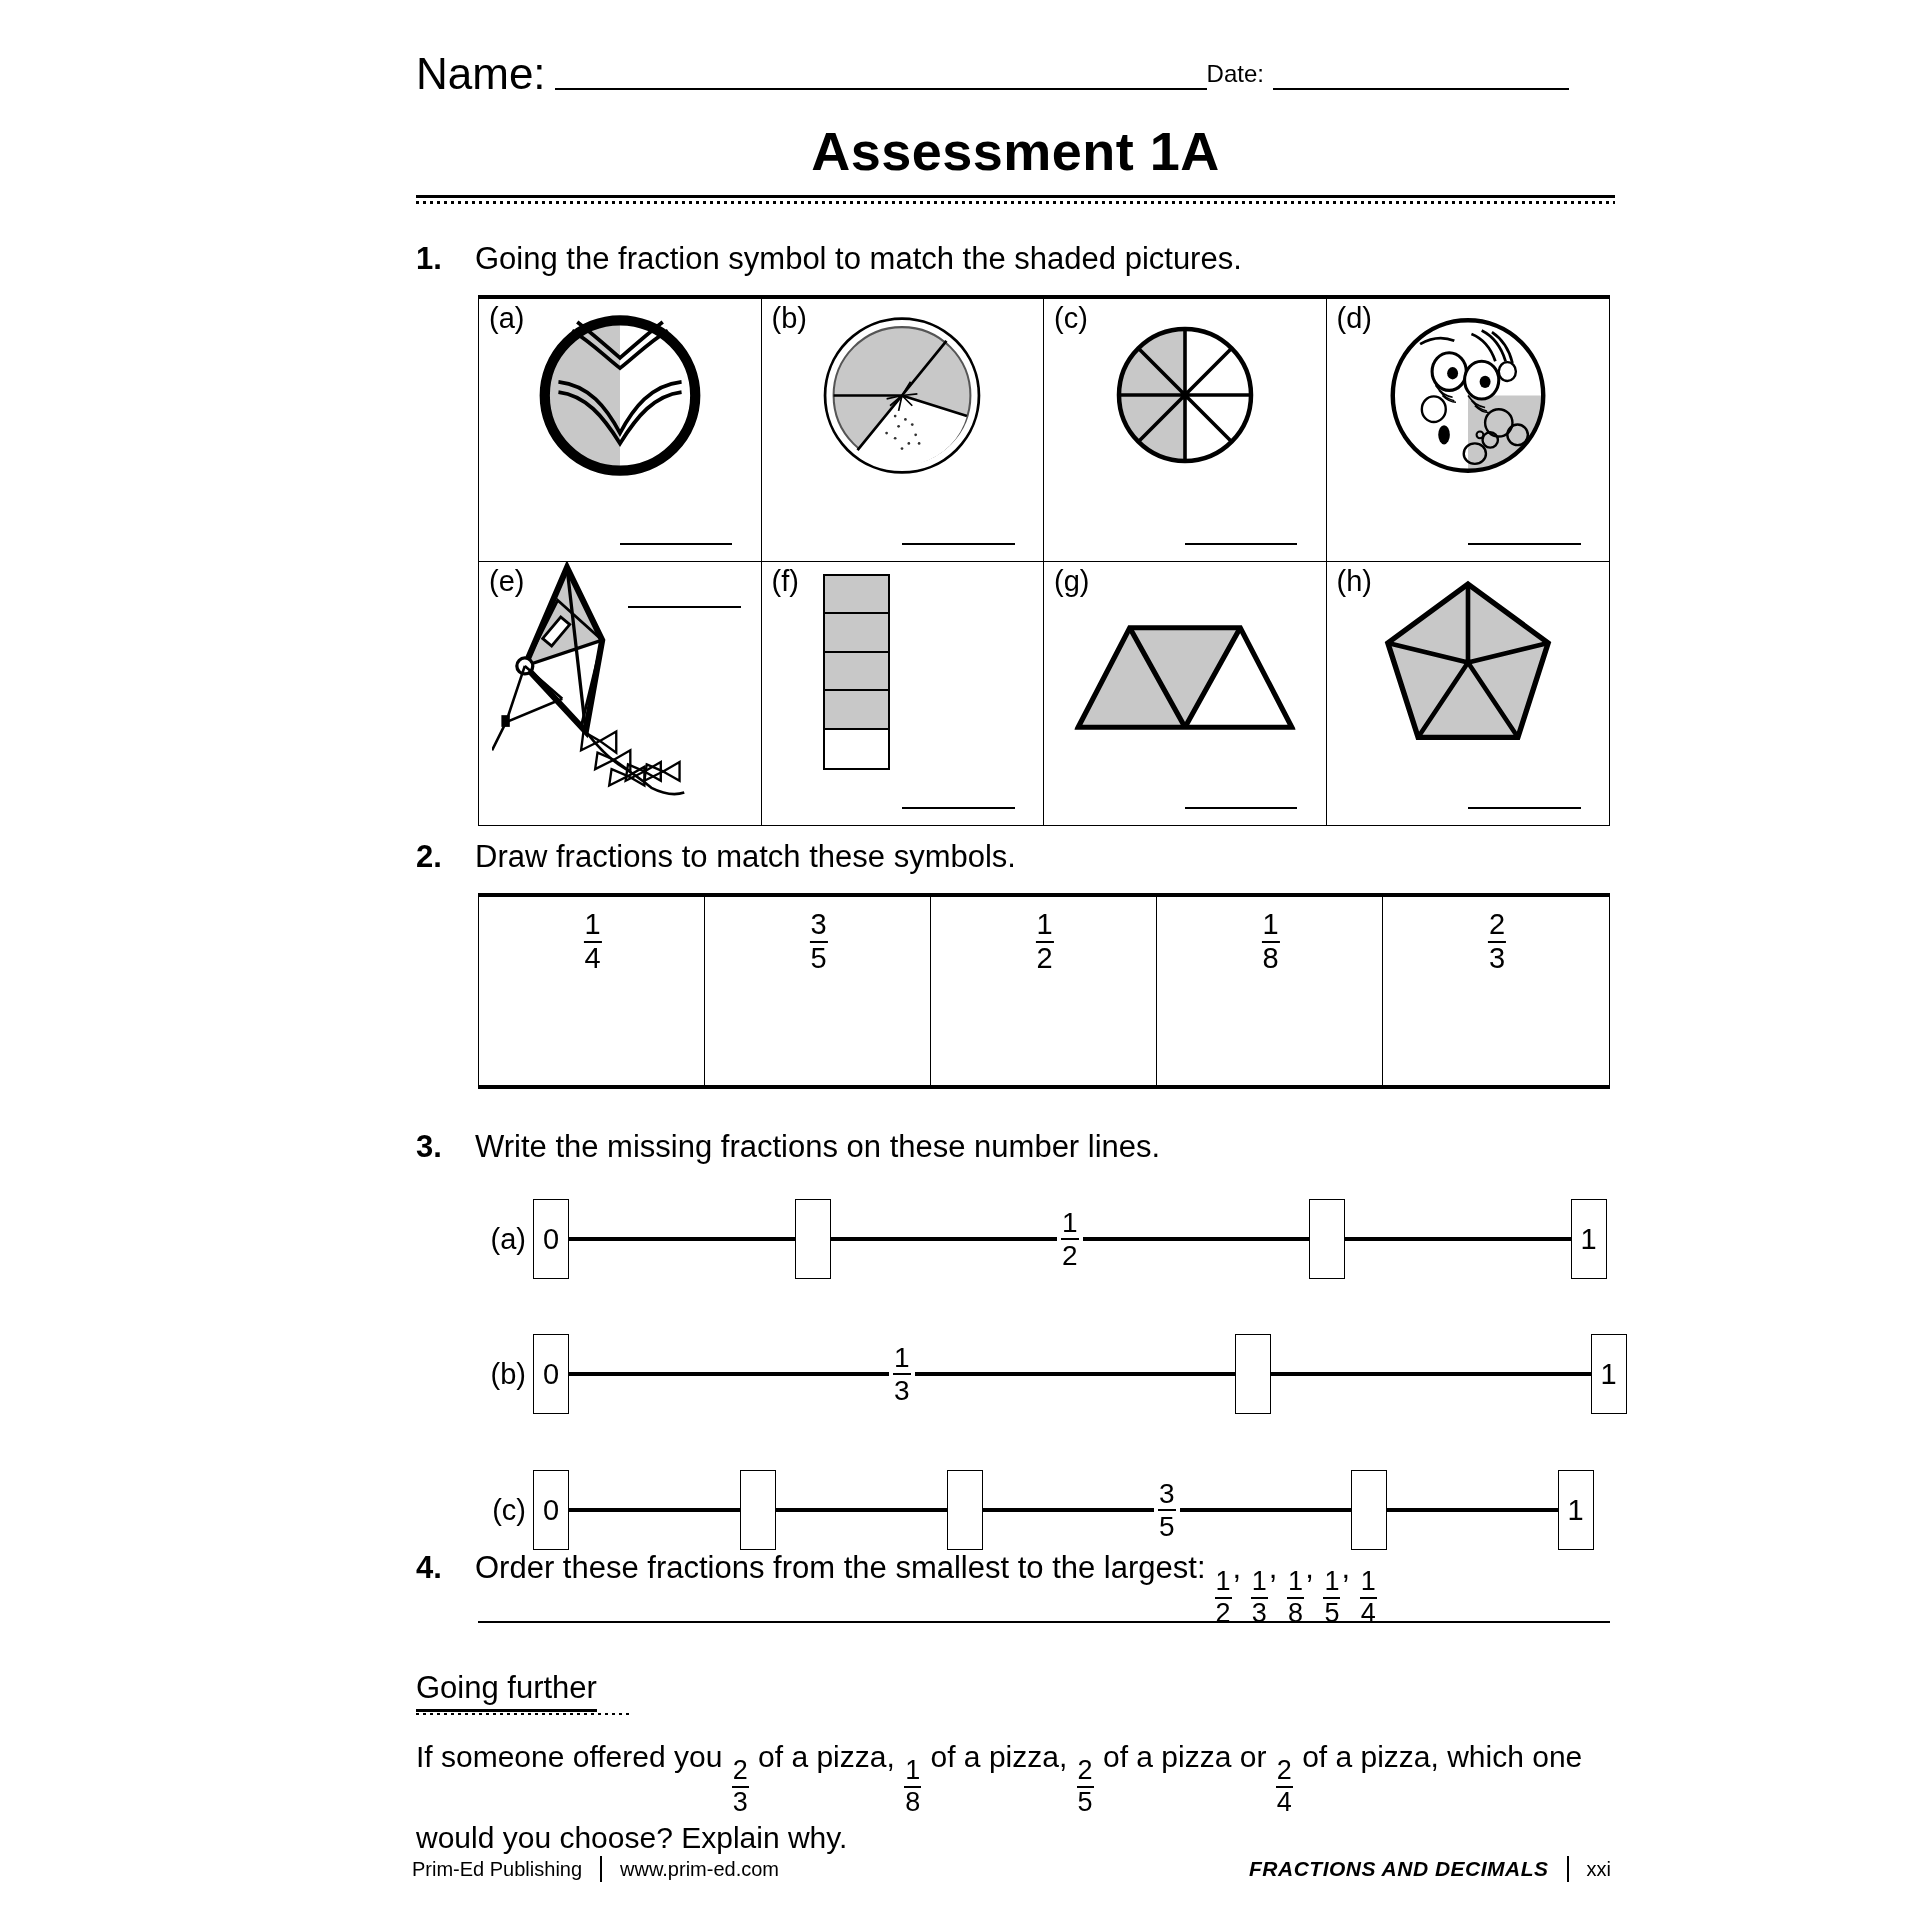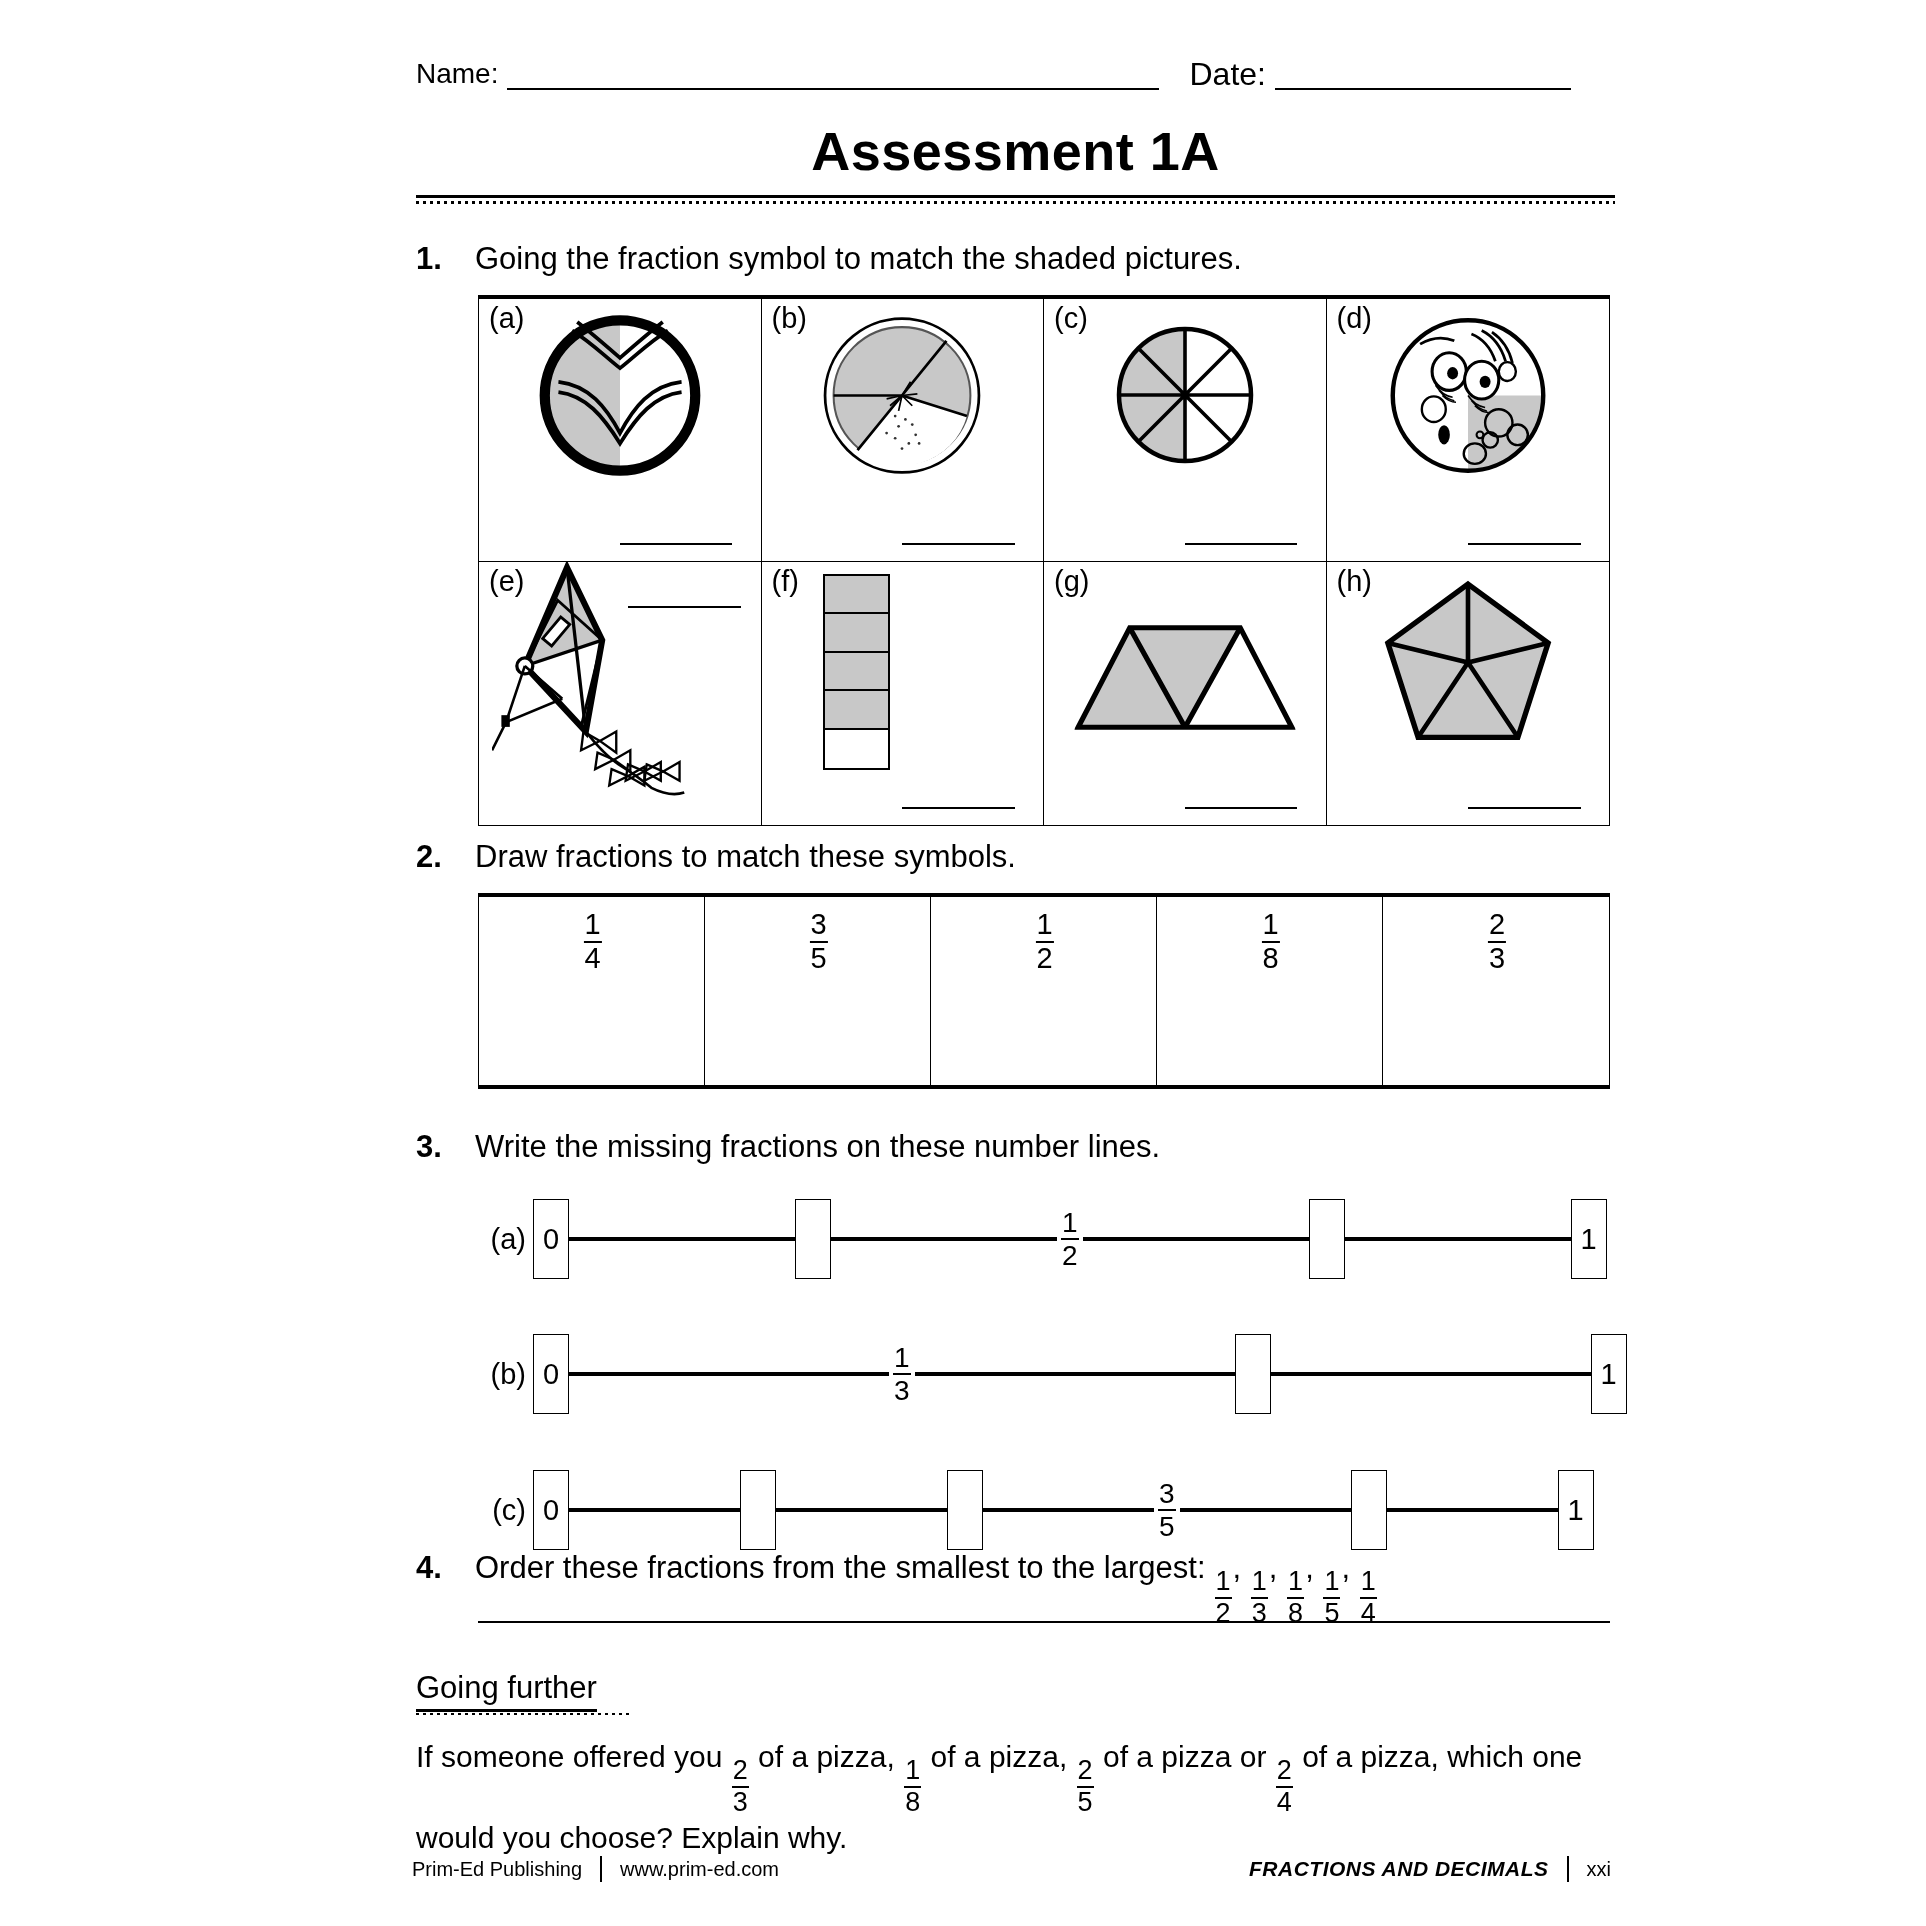--- a/index.html
+++ b/index.html
@@ -2,25 +2,25 @@
 <html style="font-size:8px"><head>
 <meta charset="utf-8">
 <style>
   html,body{margin:0;padding:0;background:#fff;}
   body{width:1926px;height:1926px;font-family:"Liberation Sans",sans-serif;color:#000;position:relative;overflow:hidden;}
 
   .page{position:absolute;left:0;top:0;width:1926px;height:1926px;}
 
   
   .namerow{position:absolute;left:416px;top:50px;width:1199px;height:40px;display:flex;align-items:flex-end;}
-  .namelabel{font-size:28px;line-height:32px;white-space:nowrap;}
+  .namelabel{font-size:44px;line-height:32px;white-space:nowrap;}
   .ruleline{border-bottom:2.5px solid #000;flex:0 0 auto;height:29px;}
   .name-rule{width:652px;margin-left:9px;}
   .date-rule{width:296px;margin-left:9px;}
-  .datelabel{font-size:32px;line-height:32px;white-space:nowrap;margin-left:30px;}
+  .datelabel{font-size:24px;line-height:32px;white-space:nowrap;}
 
   .title{position:absolute;left:416px;top:120px;width:1199px;text-align:center;
          font-size:54px;font-weight:bold;letter-spacing:0.5px;}
   .titlerule{position:absolute;left:416px;top:195px;width:1199px;border-top:3.5px solid #000;}
   .titledots{position:absolute;left:416px;top:201px;width:1199px;height:5px;
     background-image:repeating-linear-gradient(to right,#000 0 3px,transparent 3px 7px);
     background-size:7px 2.5px;background-repeat:repeat-x;background-position:0 0;}
 
   
   .qrow{position:absolute;display:flex;align-items:baseline;}

